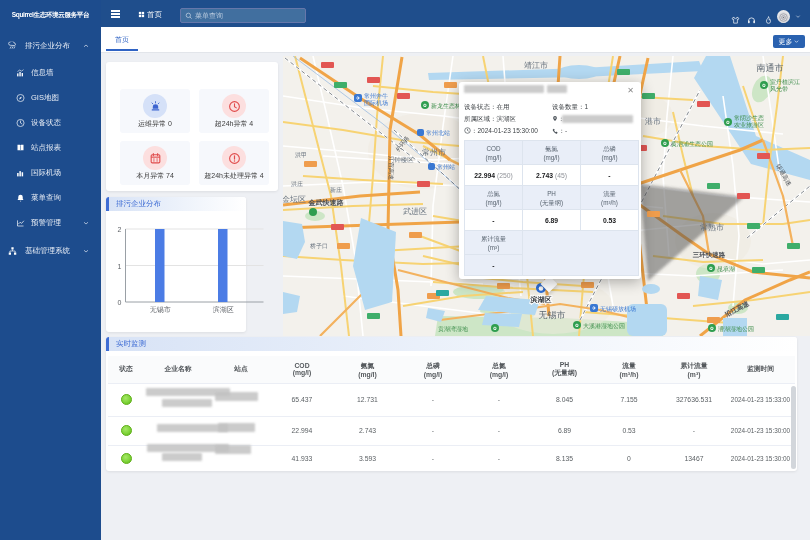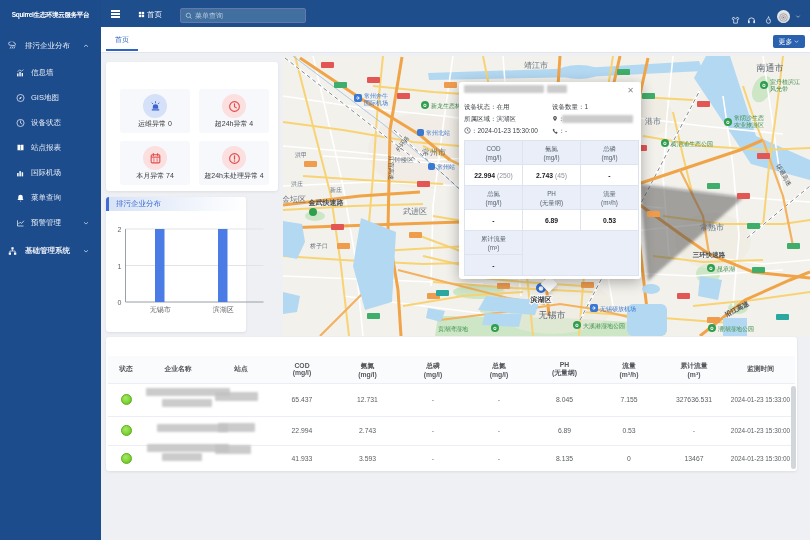--- a/index.html
+++ b/index.html
@@ -433,20 +433,21 @@
           <td rowspan="2" colspan="2" style="background:#e9eef8;"></td>
         </tr>
     <tr class="v">
           <td style="background:#e9eef8;">-</td>
         </tr>
   </tbody>
     </table>
 </div>
 
 <div class="panel" id="rtable">
+  <div class="phead">实时监测</div>
   <table style="position:absolute; left:2px; top:19px;">
     <colgroup>
         <col style="width:36px">
         <col style="width:68px">
         <col style="width:58px">
         <col style="width:64px">
         <col style="width:67px">
         <col style="width:64px">
         <col style="width:68px">
         <col style="width:63px">
@@ -586,21 +587,21 @@
 <div class="mi" style="top:210px;">
   <svg class="ic" viewBox="0 0 24 24">
       <path d="M4 5v15h16" stroke="#fff" stroke-width="1.8" fill="none"></path>
       <path d="M6 15l5-5 4 3 6-7" stroke="#fff" stroke-width="1.8" fill="none"></path>
     </svg>
   <span class="tx">预警管理</span>
     <svg class="arx" style="position:absolute;right:12px;top:50%;margin-top:-3px;" width="6" height="6" viewBox="0 0 24 24">
       <path d="M4 9l8 7 8-7" stroke="#cdd8e8" stroke-width="3" fill="none"></path>
     </svg>
 </div>
-<div class="mi top" style="top:238px;font-weight:bold;">
+<div class="mi top" style="top:238px;">
   <svg class="ic" viewBox="0 0 24 24">
       <rect x="9" y="2" width="6" height="6" fill="#fff"></rect>
       <rect x="2" y="16" width="6" height="6" fill="#fff"></rect>
       <rect x="16" y="16" width="6" height="6" fill="#fff"></rect>
       <path d="M12 8v4M5 16v-4h14v4" stroke="#fff" stroke-width="1.8" fill="none"></path>
     </svg>
   <span class="tx">基础管理系统</span>
     <svg class="arx" style="position:absolute;right:12px;top:50%;margin-top:-3px;" width="6" height="6" viewBox="0 0 24 24">
       <path d="M4 9l8 7 8-7" stroke="#cdd8e8" stroke-width="3" fill="none"></path>
     </svg>

